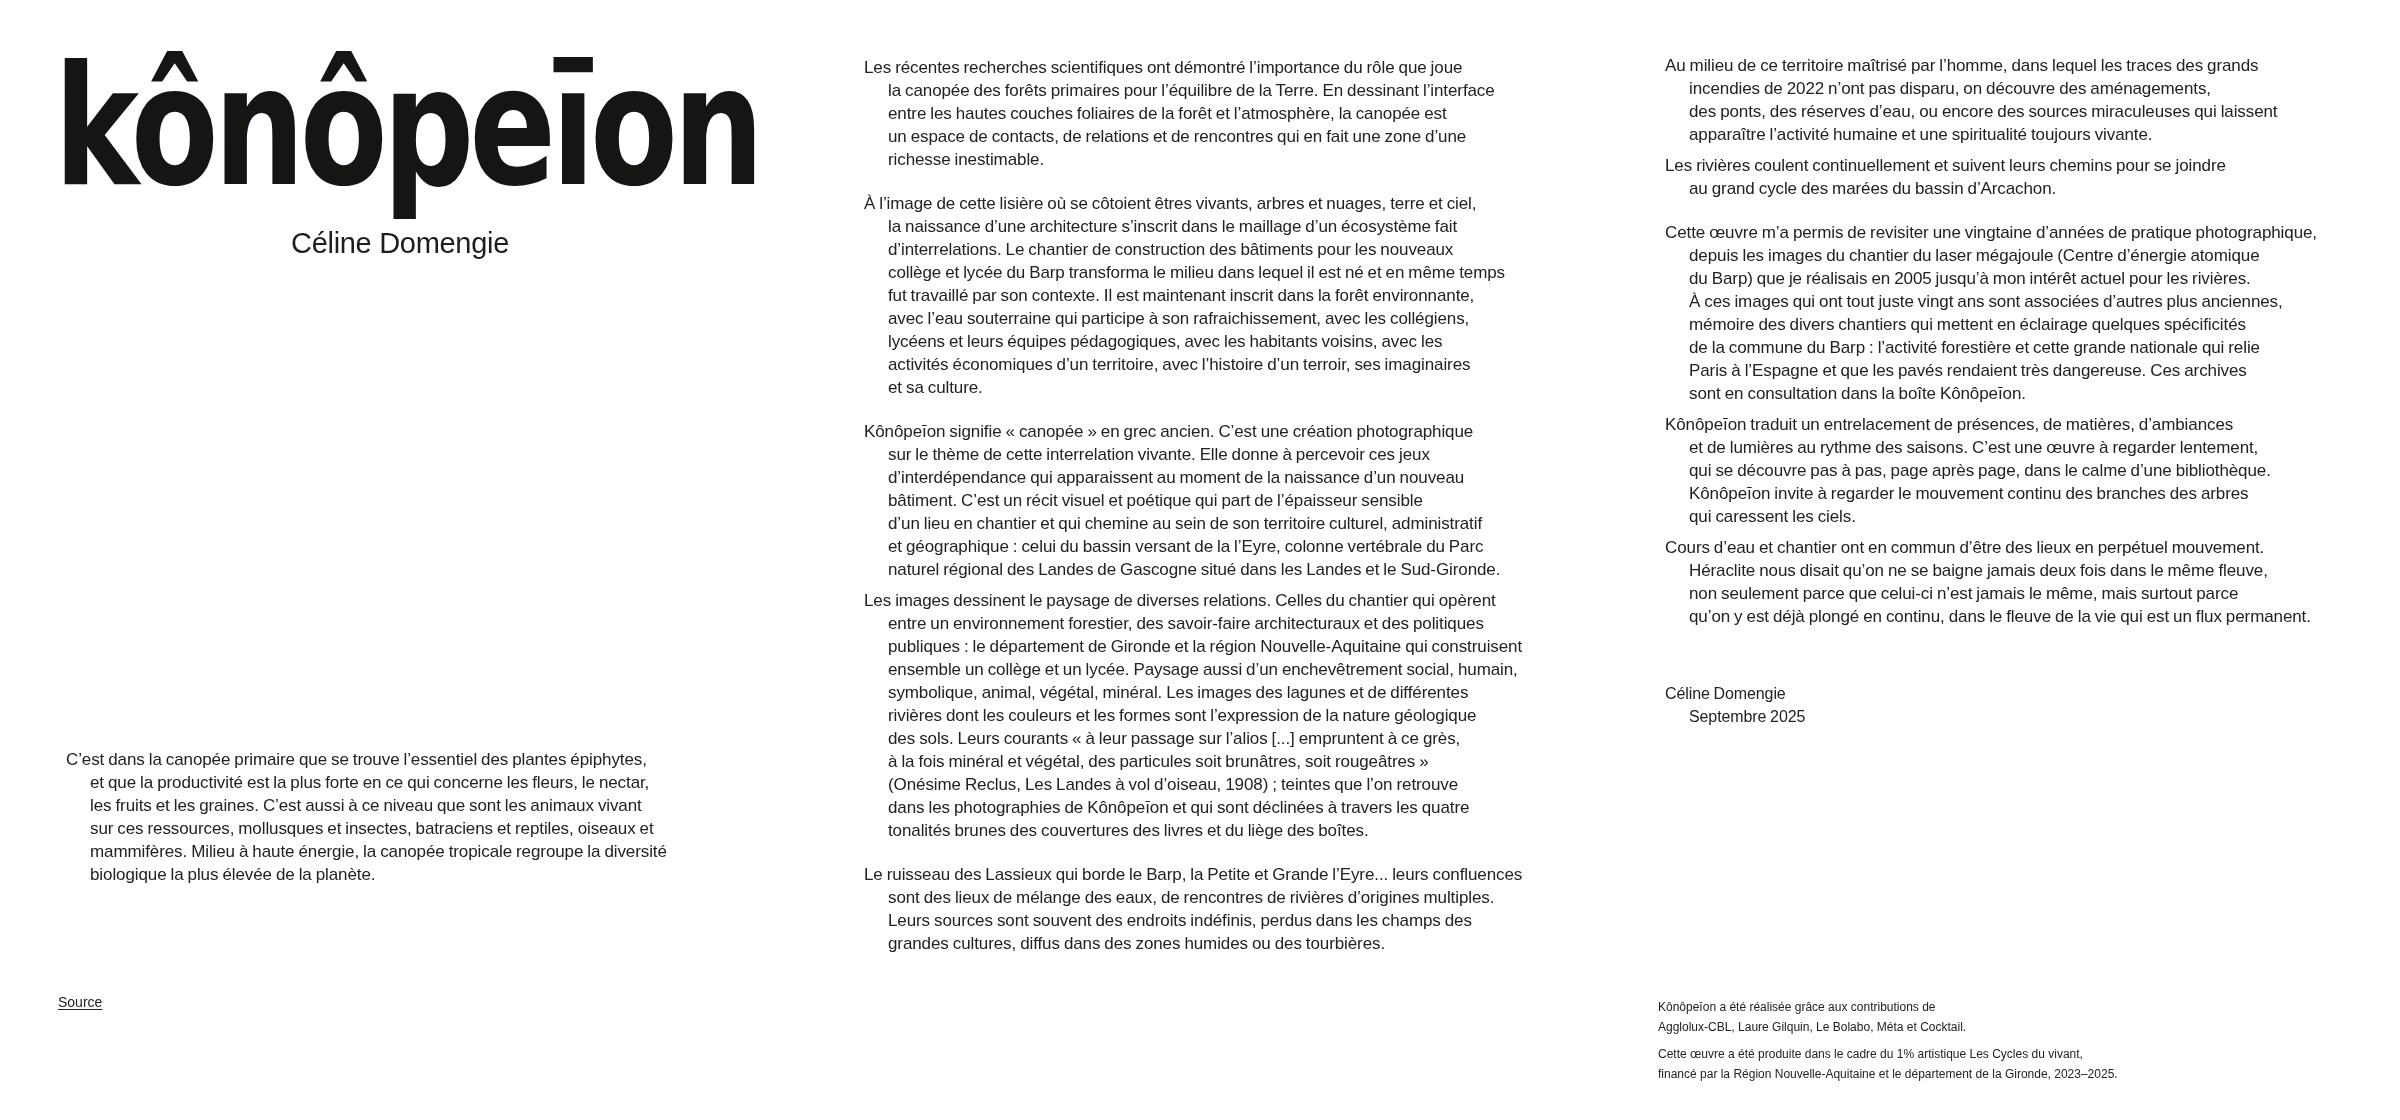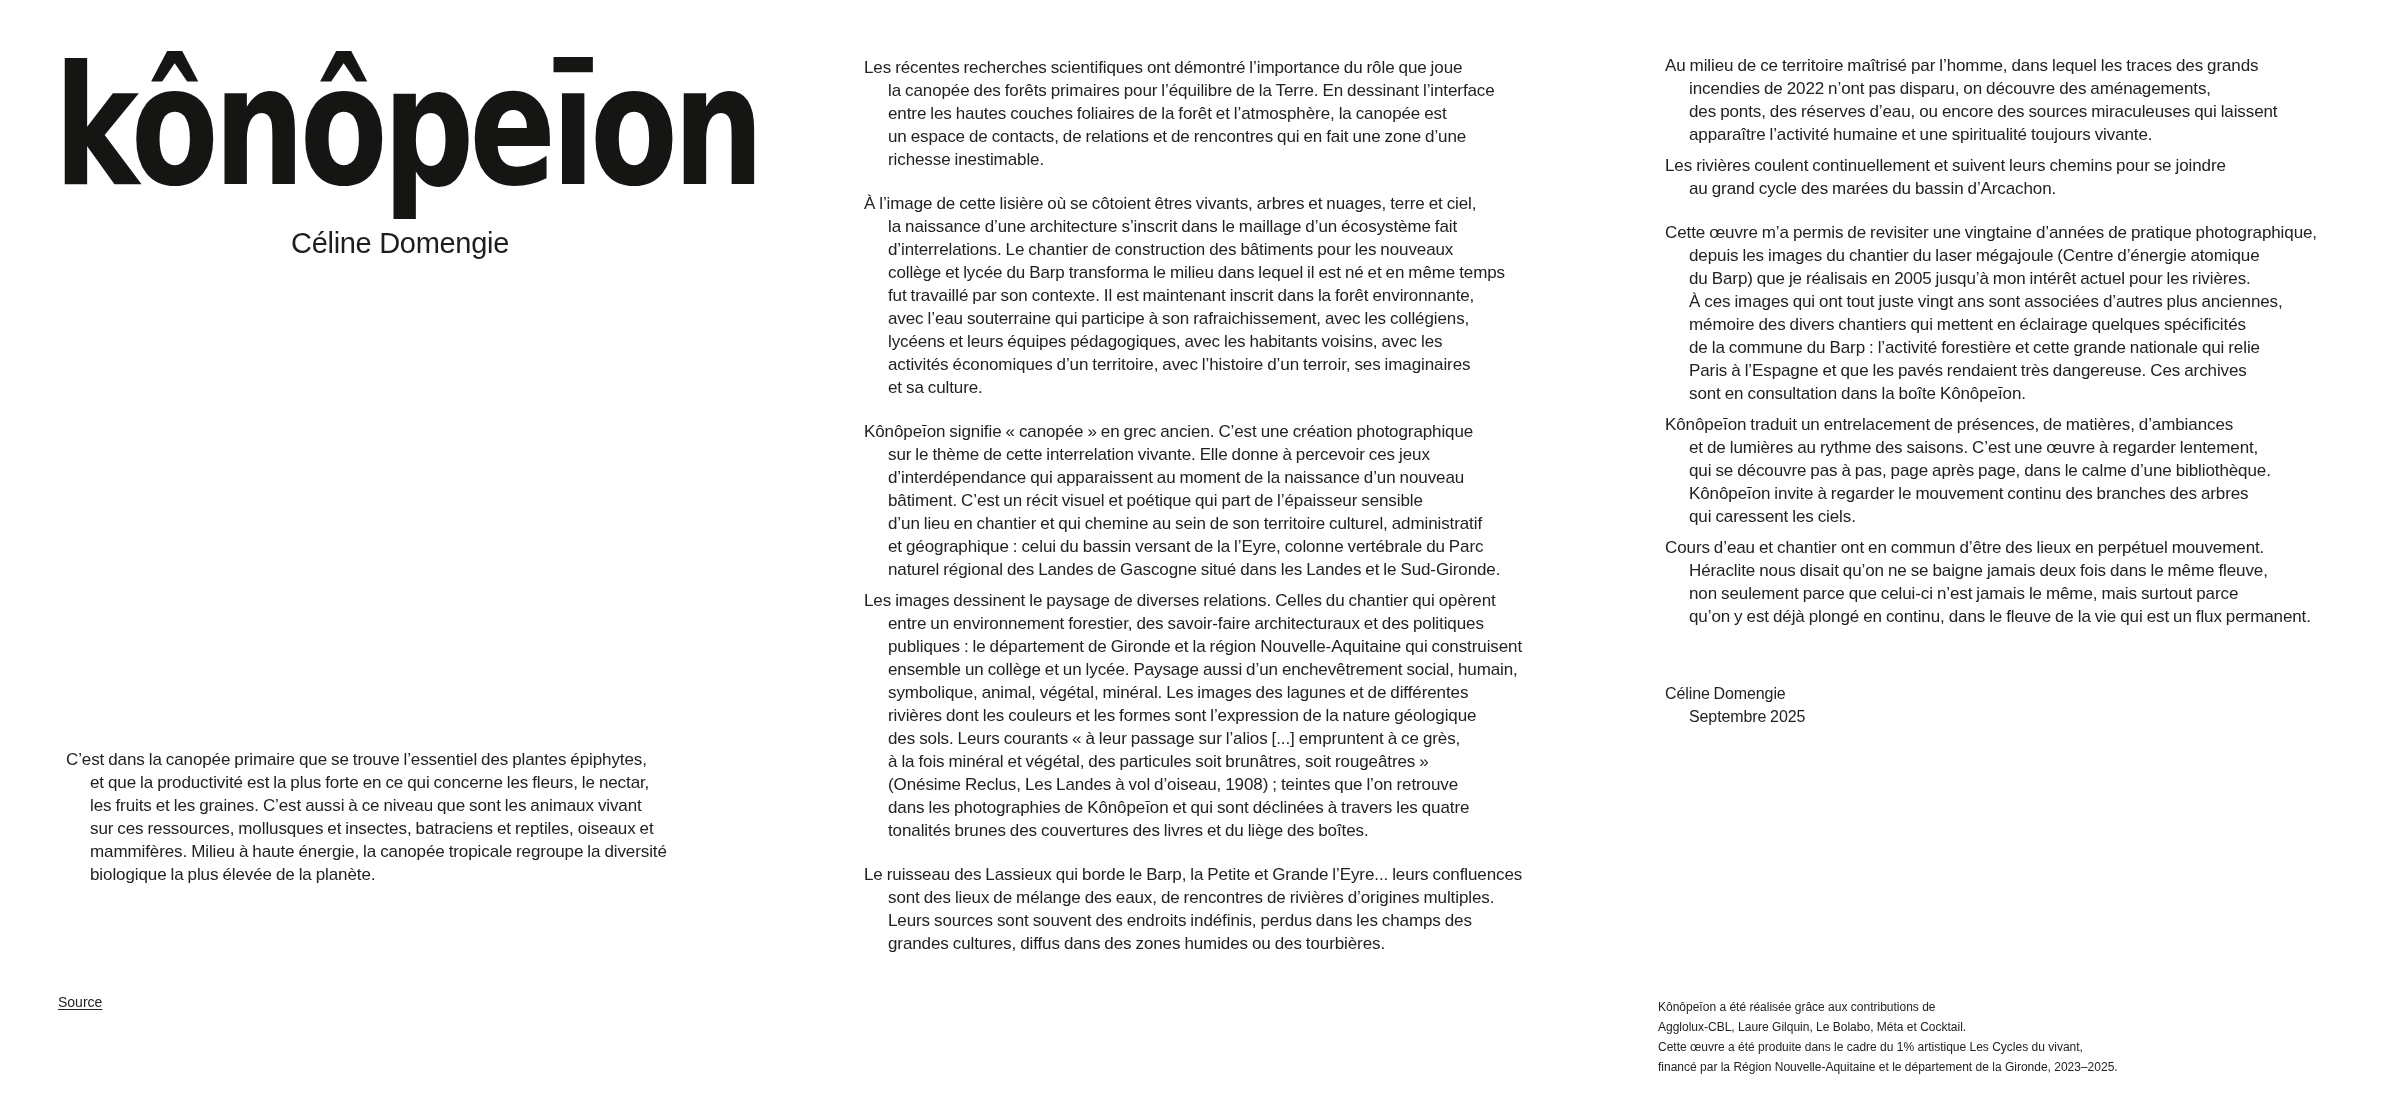--- a/index.html
+++ b/index.html
@@ -112,21 +112,21 @@
     width: 730px;
   }
   .credit {
     margin: 0;
     font-size: 12px;
     line-height: 20px;
     letter-spacing: 0;
     color: #222220;
     white-space: pre;
   }
-  .credit + .credit { }
+  .credit + .credit { margin-top: 7px; }
 </style>
 </head>
 <body>
 
 <div class="page">
 
   <h1 class="title">kônôpeīon</h1>
 
   <div class="subtitle">Céline Domengie</div>
 

